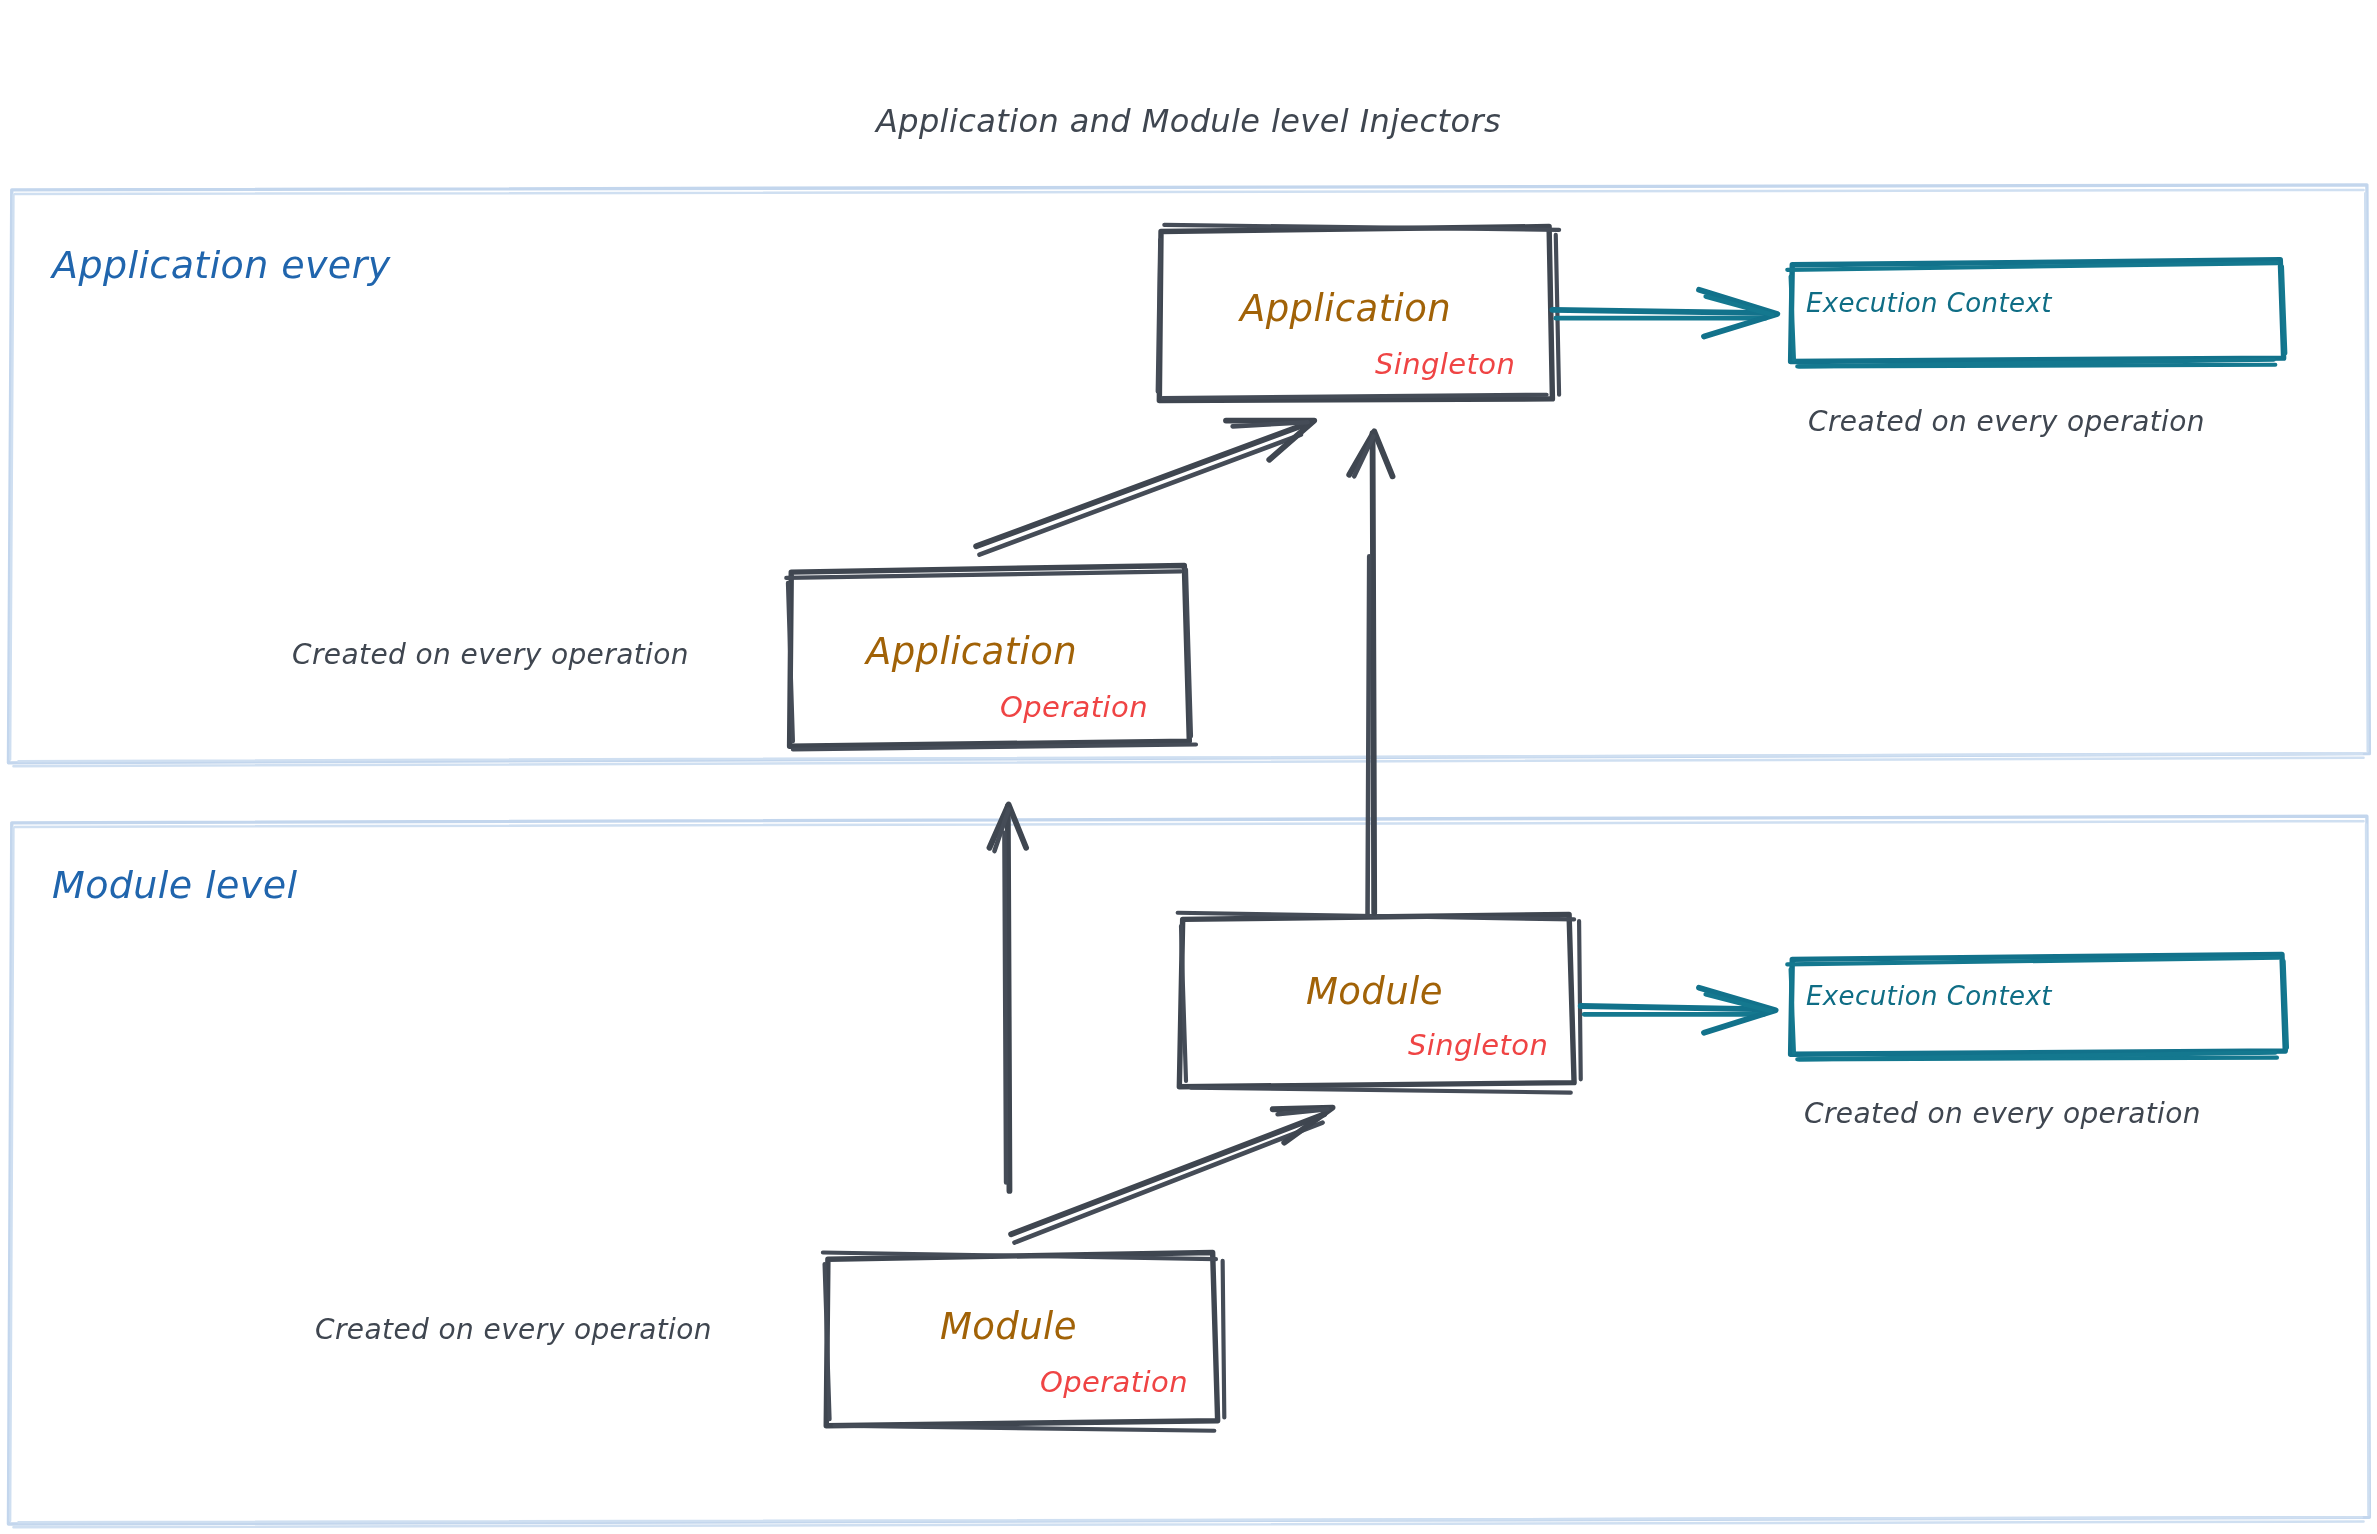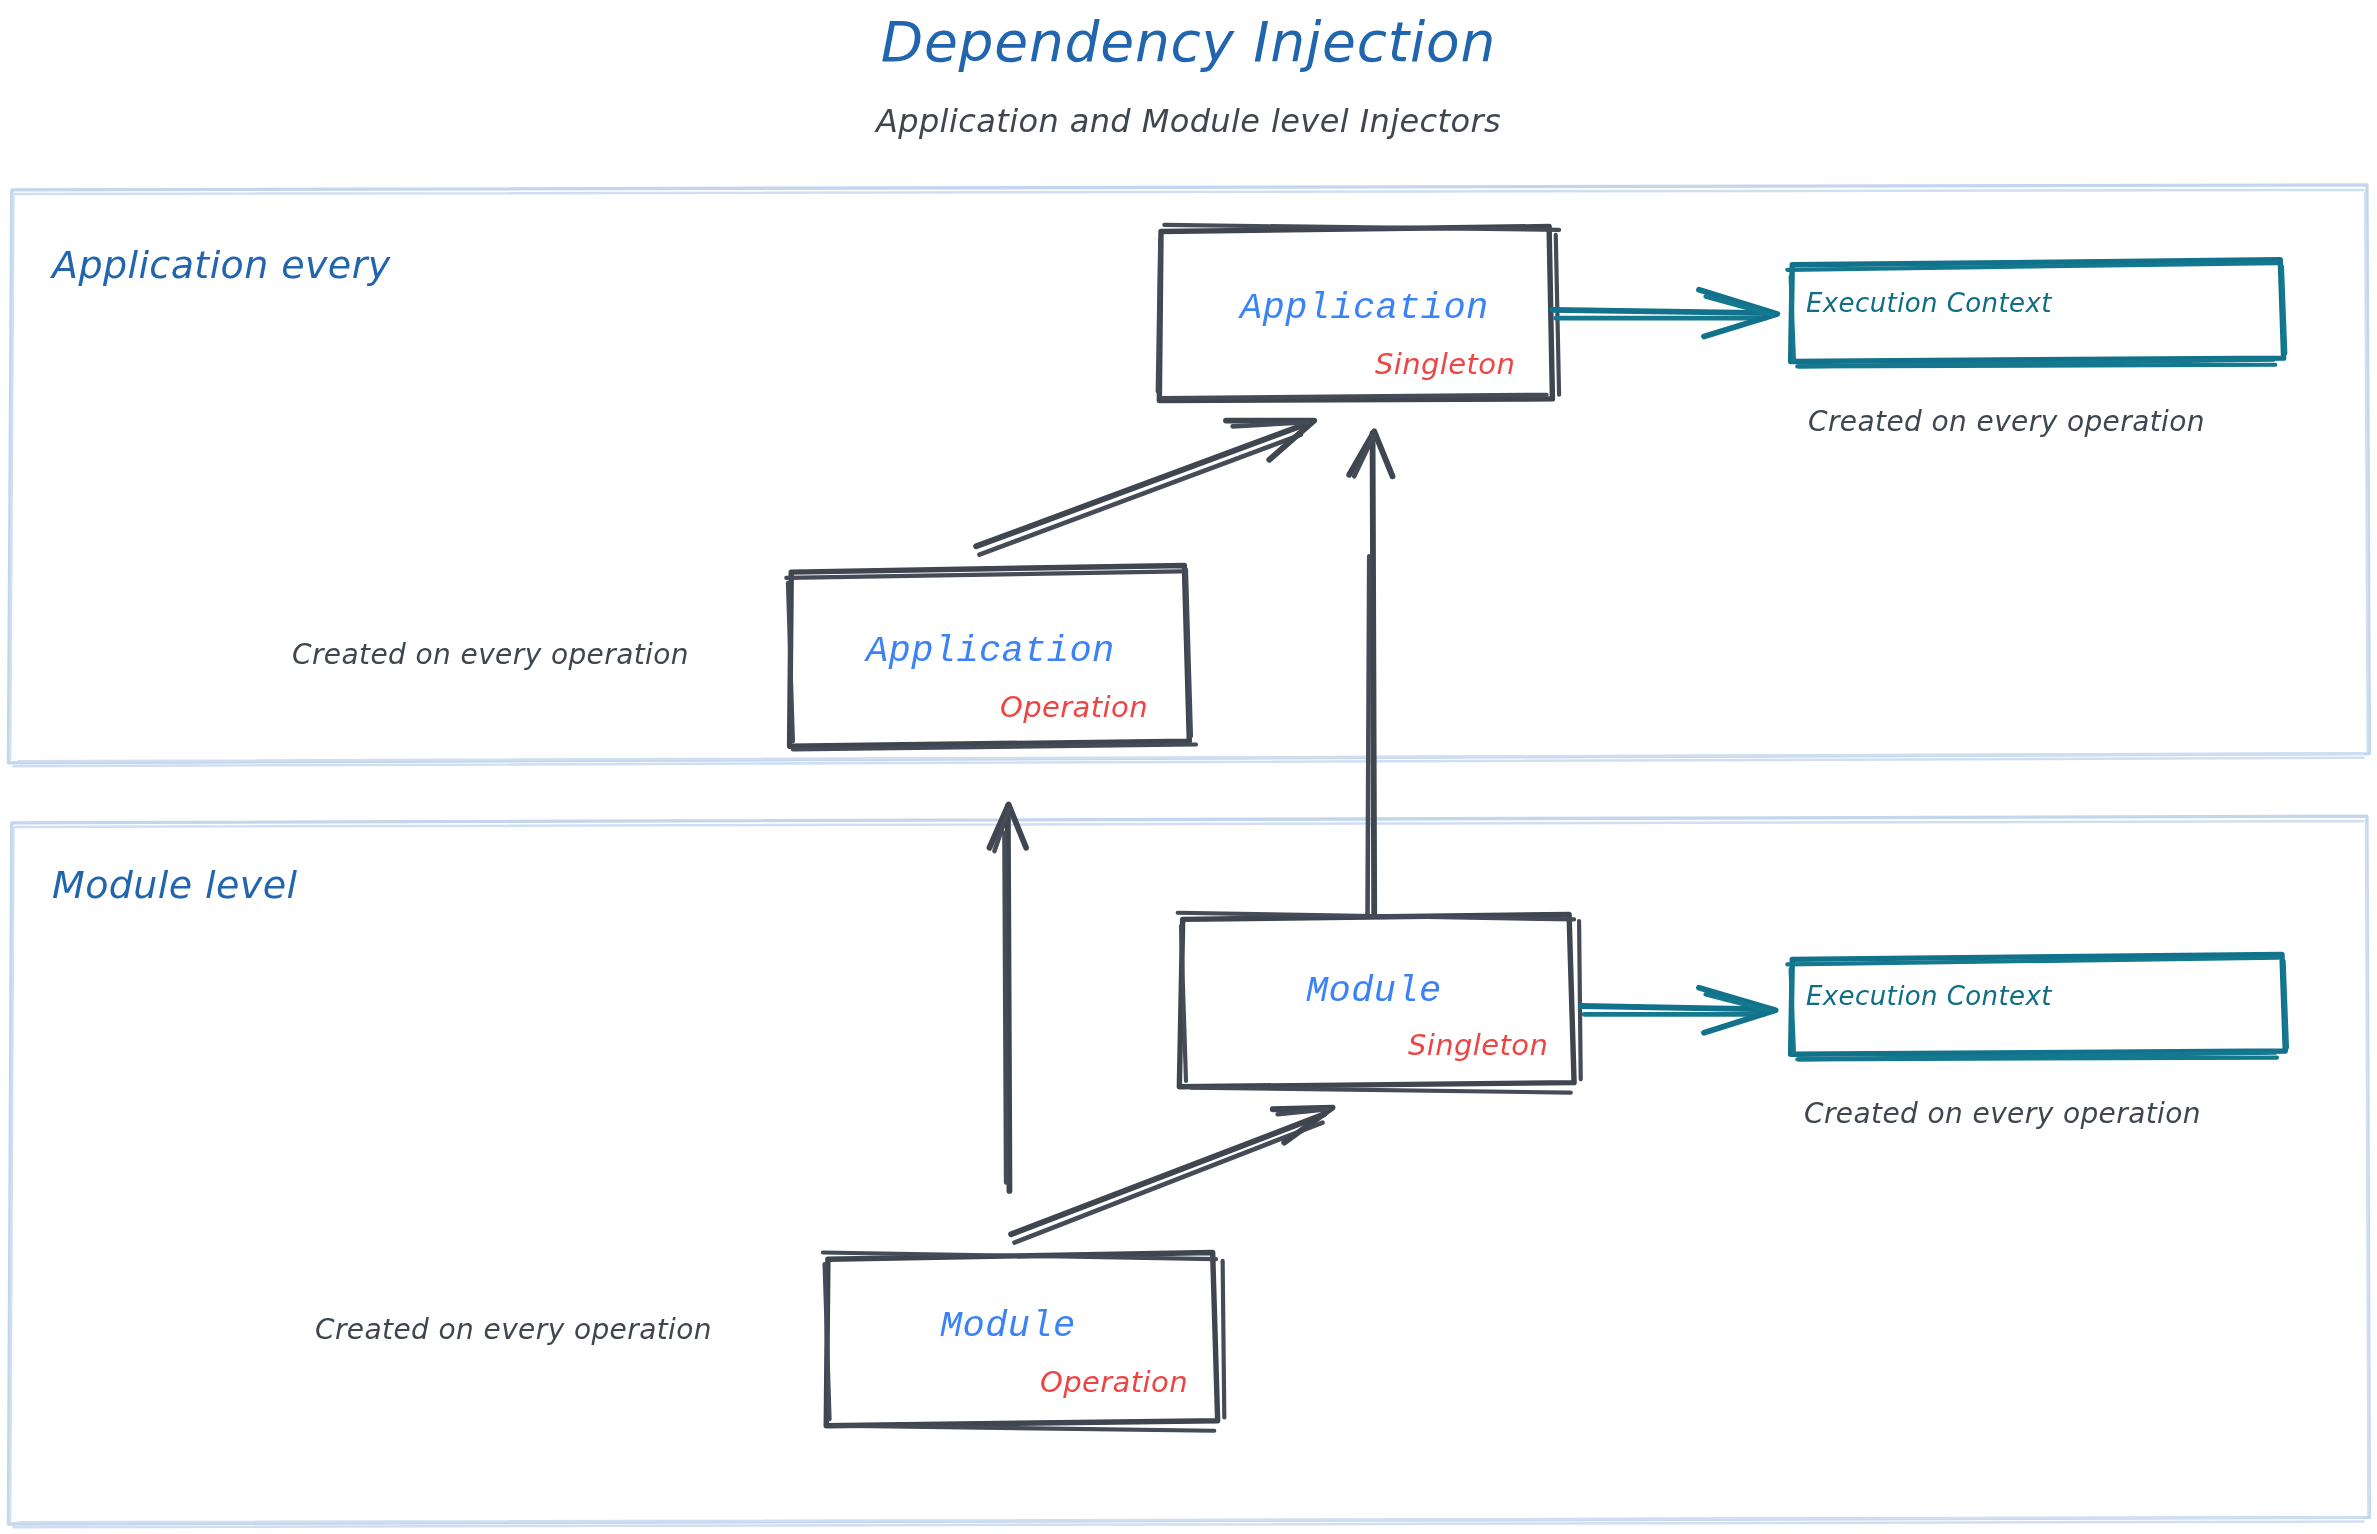--- a/index.html
+++ b/index.html
@@ -58,24 +58,23 @@
     color: #2065ad;
     font-style: italic;
     letter-spacing: 0.4px;
   }
   #panel-title-app { left: 52px; top: 246px; }
   #panel-title-mod { left: 52px; top: 866px; text-align: center; }
 
   
   .box-main {
     font-size: 37px;
-    color: #3b82f6;
-    font-style: italic;
-    letter-spacing: 0.4px;
-    font-family: Liberation Mono, monospace;
+    color: #a16207;
+    font-style: italic;
+    letter-spacing: 0.4px;
   }
   .box-scope {
     font-size: 29px;
     color: #ef4444;
     font-style: italic;
     letter-spacing: 0.4px;
   }
   
   #lbl-app-singleton-main { left: 1240px; top: 290px; }
   #lbl-app-singleton-scope { left: 1375px; top: 350px; }
@@ -212,21 +211,20 @@
     </g>
 
     <g>
       <path class="ar" d="M 1212,1430 L 1210,968"></path>
       <path class="ar2" d="M 1208,1420 L 1206,1000"></path>
       <path class="ar" d="M 1188,1018 L 1211,966 L 1232,1018"></path>
       <path class="ar2" d="M 1194,1022 L 1211,972"></path>
     </g>
   </svg>
 
-  <div class="txt" id="title">Dependency Injection</div>
   <div class="txt" id="subtitle">Application and Module level Injectors</div>
 
   <div class="txt panel-title" id="panel-title-app">Application every</div>
   <div class="txt panel-title" id="panel-title-mod">Module level</div>
 
   <div class="txt box-main" id="lbl-app-singleton-main">Application</div>
   <div class="txt box-scope" id="lbl-app-singleton-scope">Singleton</div>
 
   <div class="txt box-main" id="lbl-app-operation-main">Application</div>
   <div class="txt box-scope" id="lbl-app-operation-scope">Operation</div>

